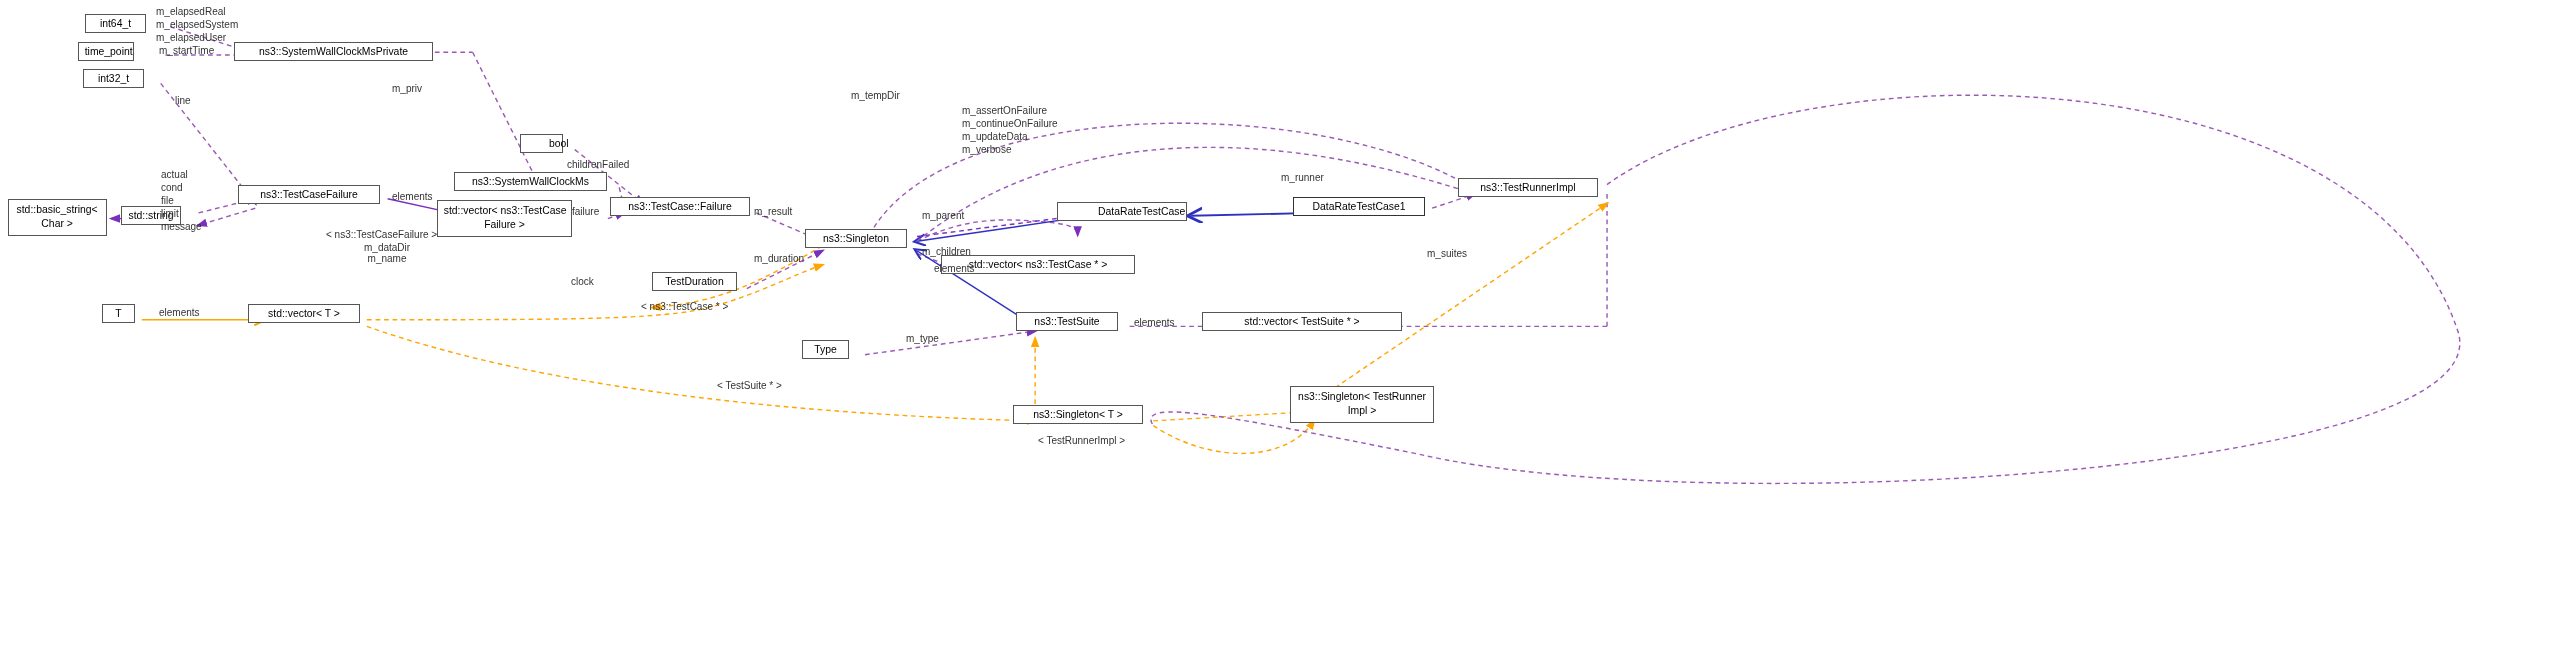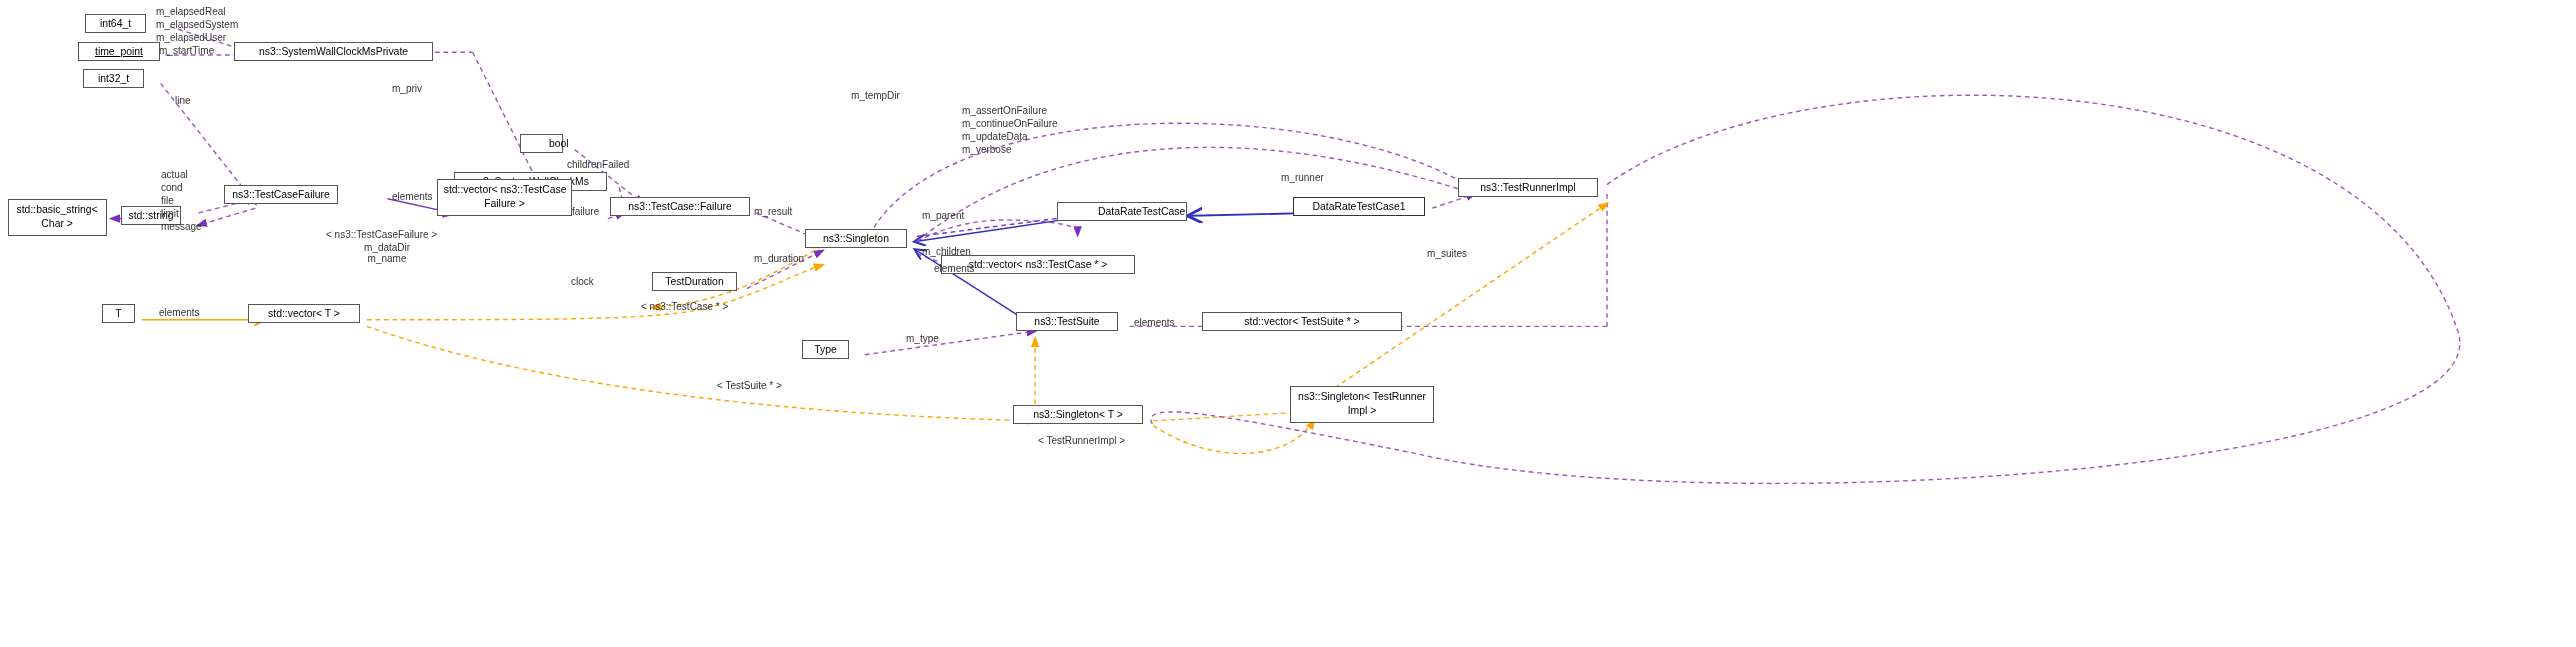--- a/index.html
+++ b/index.html
@@ -147,42 +147,42 @@
 
     <line x1="970" y1="250" x2="1140" y2="228" stroke="#7B2FBE" stroke-width="1.5" stroke-dasharray="5,4" marker-end="url(#arr-purple)"></line>
 
     <line x1="270" y1="220" x2="210" y2="238" stroke="#9B59B6" stroke-width="1.5" stroke-dasharray="5,4" marker-end="url(#arr-purple)"></line>
 
   </svg>
 
   <div class="node" style="left:85px;top:14px;width:61px;">
     <span>int64_t</span>
   </div>
-  <div class="node" style="left:78px;top:42px;width:82px;text-decoration:underline;">
+  <div class="node" style="left:78px;top:42px;width:56px;">
     <span>time_point</span>
   </div>
   <div class="node" style="left:83px;top:69px;width:61px;">
     <span>int32_t</span>
   </div>
   <div class="node" style="left:234px;top:42px;width:199px;">
     <span>ns3::SystemWallClockMsPrivate</span>
   </div>
   <div class="node" style="left:7.6px;top:199px;width:99px;line-height:1.4;">
     <span>std::basic_string&lt;<br>Char &gt;</span>
   </div>
   <div class="node" style="left:121px;top:206px;width:60px;">
     <span>std::string</span>
   </div>
-  <div class="node" style="left:224px;top:185px;width:114px;">
+  <div class="node" style="left:238px;top:185px;width:142px;">
     <span>ns3::TestCaseFailure</span>
   </div>
   <div class="node" style="left:454px;top:172px;width:153px;">
     <span>ns3::SystemWallClockMs</span>
   </div>
-  <div class="node" style="left:437px;top:179px;width:135px;line-height:1.4;">
+  <div class="node" style="left:437px;top:200px;width:135px;line-height:1.4;">
     <span>std::vector&lt; ns3::TestCase<br>Failure &gt;</span>
   </div>
   <div class="node" style="left:610px;top:197px;width:140px;">
     <span>ns3::TestCase::Failure</span>
   </div>
   <div class="node" style="left:805px;top:229px;width:102px;">
     <span>ns3::Singleton</span>
   </div>
   <div class="node" style="left:652px;top:272px;width:85px;">
     <span>TestDuration</span>

